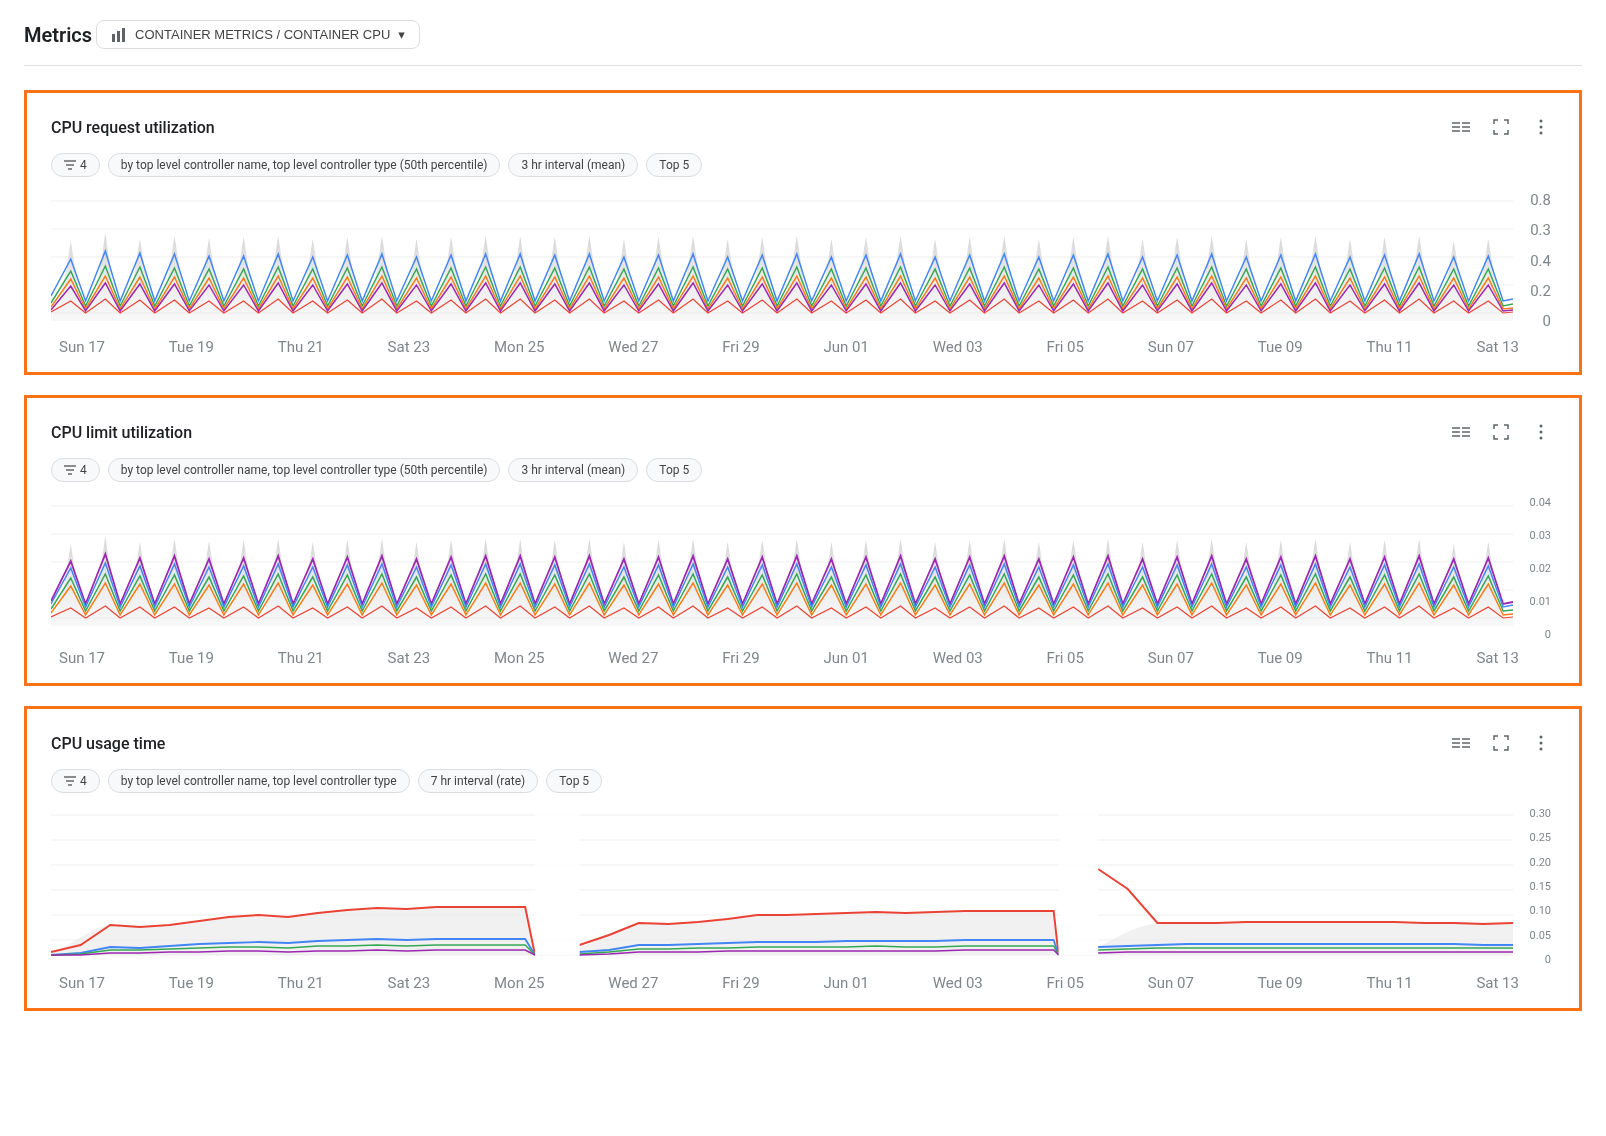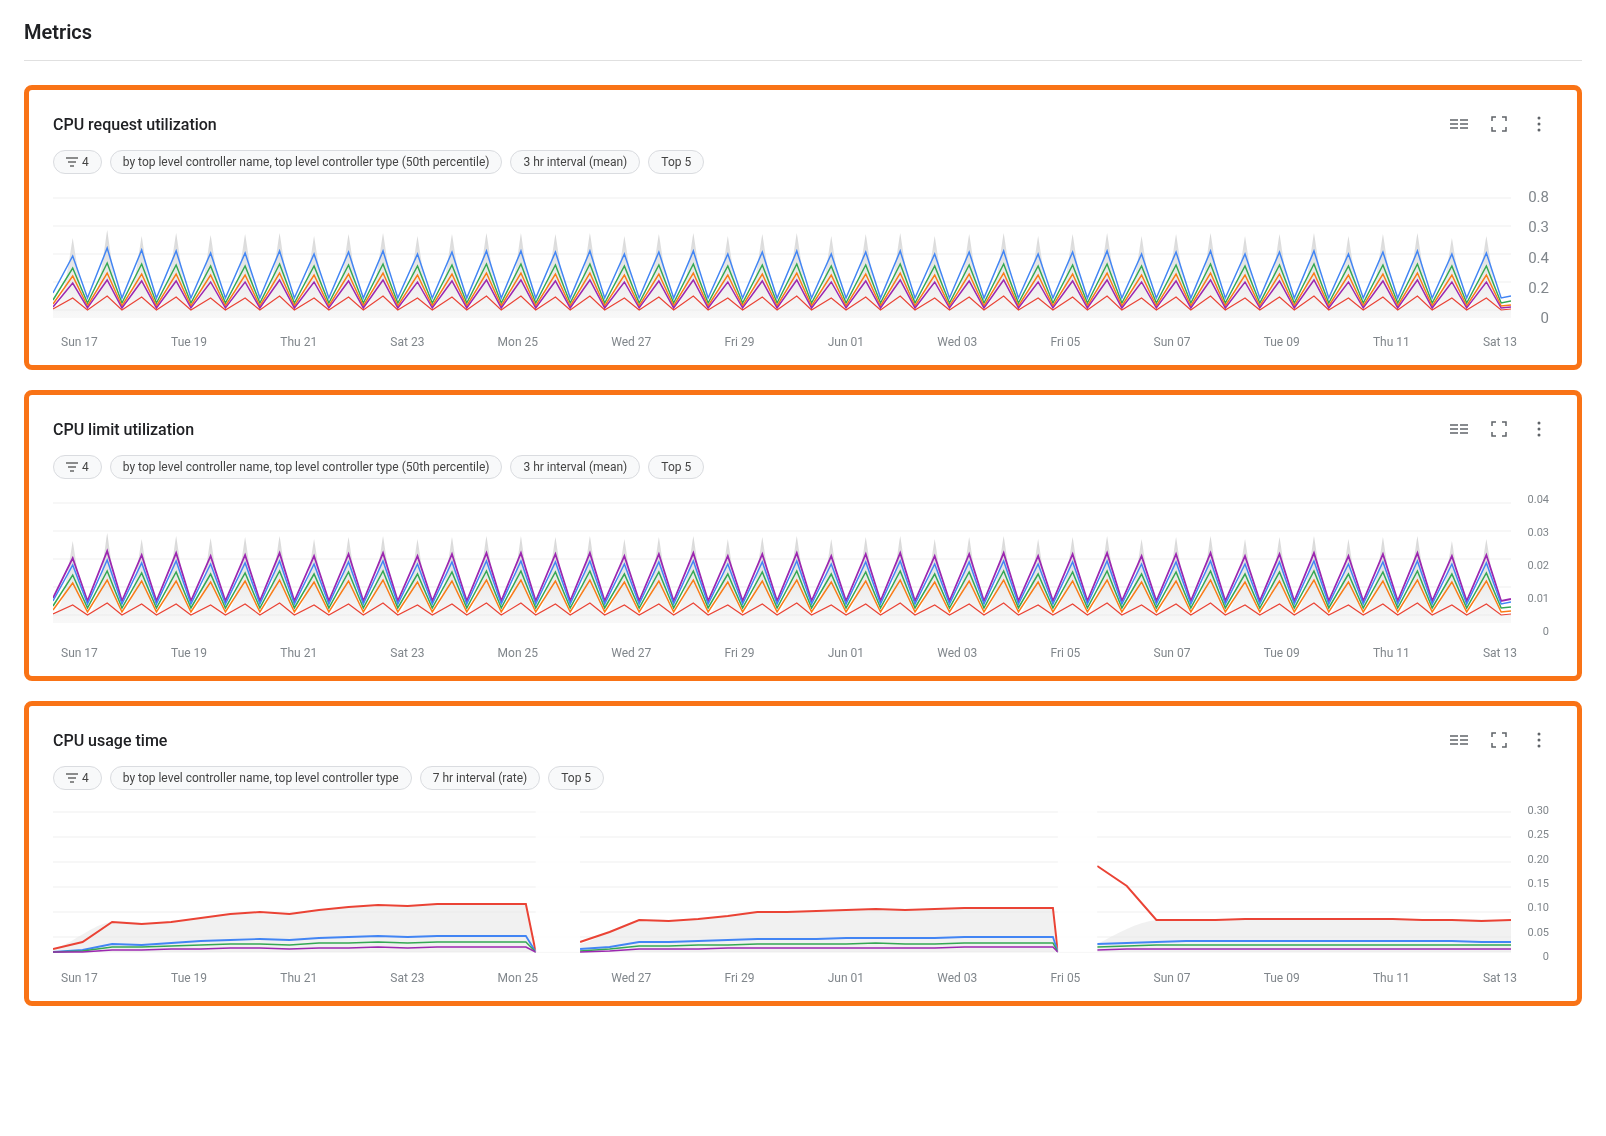--- a/index.html
+++ b/index.html
@@ -36,22 +36,22 @@
       border: 1px solid #dadce0;
       border-radius: 8px;
       padding: 6px 14px;
       font-size: 13px;
       color: #444;
       cursor: pointer;
       background: #fff;
     }
     
     .chart-card {
-      border: 5px solid #f97316;
-      border-radius: 8px;
+      border: 3px solid #f97316;
+      border-radius: 0;
       margin-bottom: 20px;
       padding: 20px 24px 16px;
       background: #fff;
     }
     .chart-header {
       display: flex;
       align-items: center;
       justify-content: space-between;
       margin-bottom: 12px;
     }
@@ -94,32 +94,42 @@
     }
     .filter-pill-icon {
       display: flex;
       align-items: center;
       gap: 4px;
     }
     
     .x-axis-labels {
       display: flex;
       justify-content: space-between;
-      font-size: 12px;
+      font-size: 15px;
       color: #80868b;
       padding: 4px 36px 0 8px;
     }
   </style>
 </head>
 <body>
 
 <div class="page">
 
   <div class="header">
     <span class="header-title">Metrics</span>
+    <button class="breadcrumb-pill">
+
+      <svg width="16" height="14" viewBox="0 0 16 14" fill="none">
+        <rect x="1" y="6" width="3" height="8" fill="#5f6368"></rect>
+        <rect x="6" y="3" width="3" height="11" fill="#5f6368"></rect>
+        <rect x="11" y="0" width="3" height="14" fill="#5f6368"></rect>
+      </svg>
+      <span>CONTAINER METRICS / CONTAINER CPU</span>
+      <span>▾</span>
+    </button>
   </div>
 
   <div class="chart-card">
     <div class="chart-header">
       <span class="chart-title">CPU request utilization</span>
       <div class="chart-actions">
 
         <div class="chart-action-btn">
           <svg width="18" height="14" viewBox="0 0 18 14" fill="none">
             <line x1="0" y1="3" x2="8" y2="3" stroke="#5f6368" stroke-width="1.5"></line>

